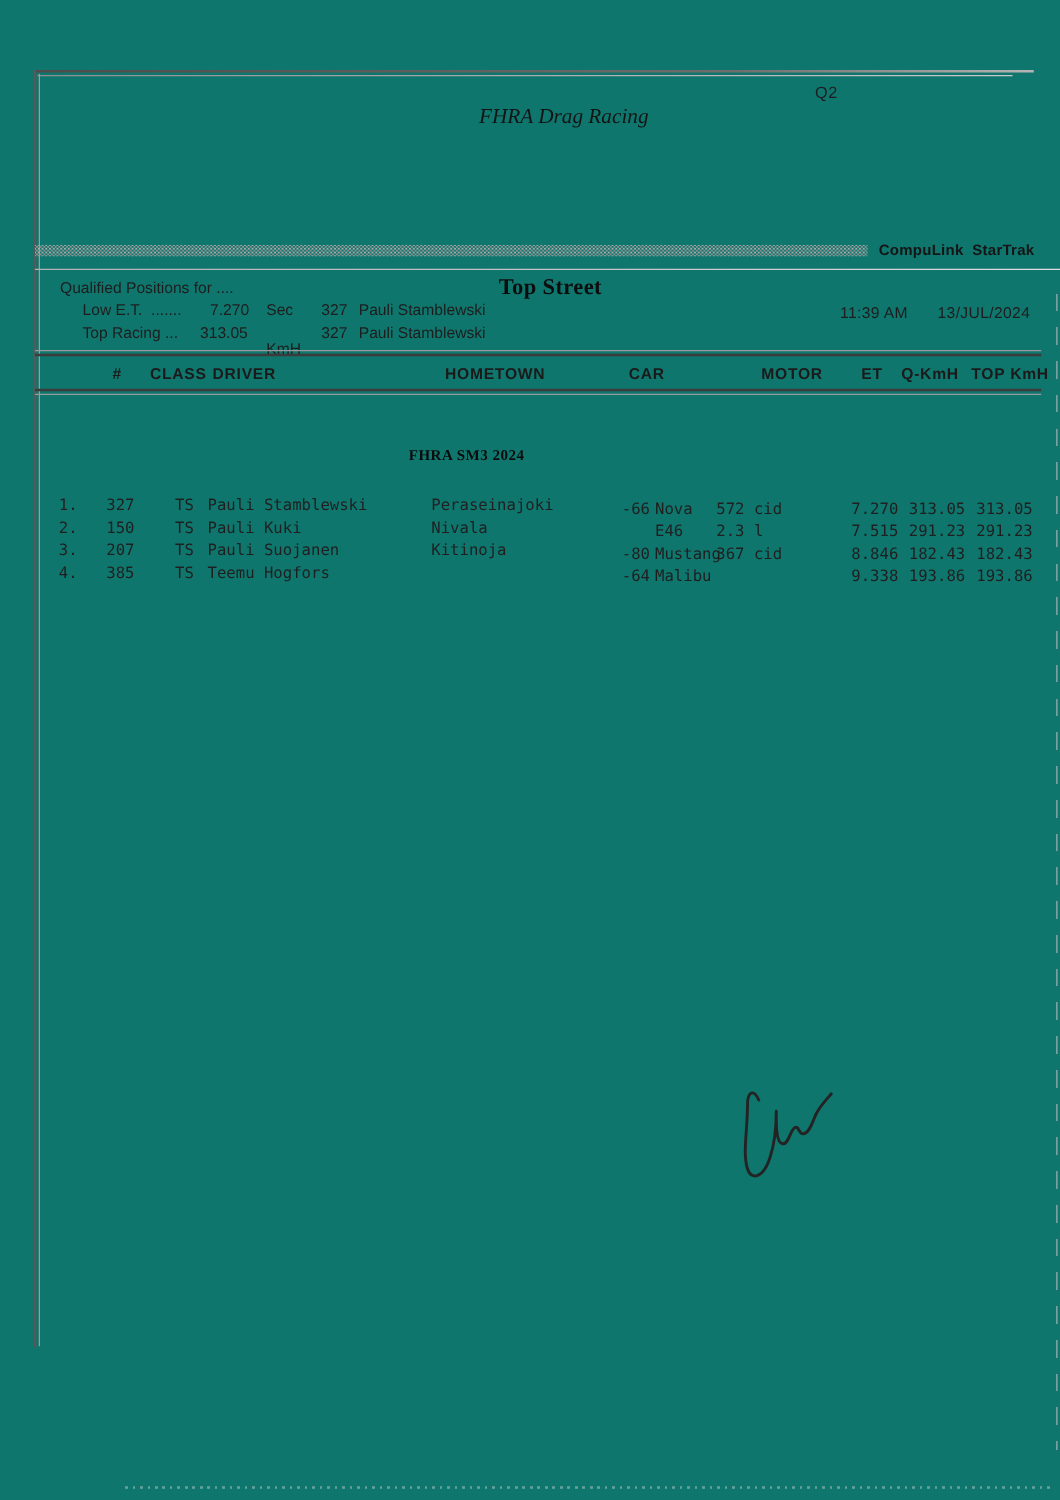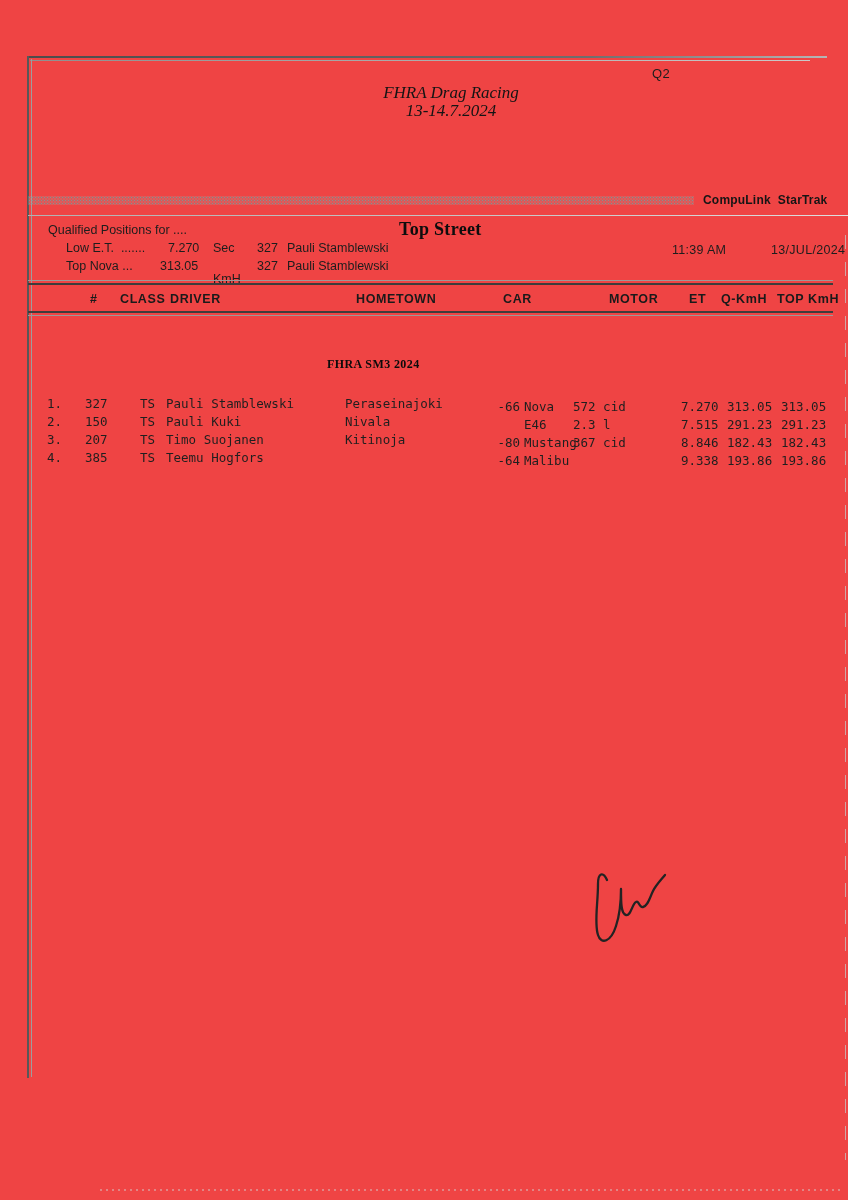--- a/index.html
+++ b/index.html
@@ -1,16 +1,16 @@
 <!DOCTYPE html>
 <html><head>
 <meta charset="utf-8">
 <style>
   html,body{margin:0;padding:0;background:#ffffff;}
-  .page{position:relative;width:848px;height:1200px;background:#ef4444;overflow:hidden;
+  .page{position:relative;width:848px;height:1200px;background:#0f766e;overflow:hidden;
         font-family:"Liberation Sans",sans-serif;color:#1d1d1d;}
 
   
   .edge{position:absolute;}
   .edge-top-1{left:28px;top:56px;width:799px;height:2px;
     background:linear-gradient(to right,#4c4c4c,#6e6e6e 70%,#b5b5b5);}
   .edge-top-2{left:30px;top:60px;width:780px;height:1px;
     background:linear-gradient(to right,#8f8f8f,#c9c9c9);}
   .edge-left-1{left:27px;top:56px;width:2px;height:1022px;background:#585858;}
   .edge-left-2{left:31px;top:59px;width:1px;height:1018px;background:#9d9d9d;}
@@ -77,44 +77,43 @@
   <div class="edge edge-top-1"></div>
   <div class="edge edge-top-2"></div>
   <div class="edge edge-left-1"></div>
   <div class="edge edge-left-2"></div>
   <div class="edge edge-right"></div>
   <div class="edge edge-bottom"></div>
 
   <div class="q2">Q2</div>
   <div class="event-header">
     <div>FHRA Drag Racing</div>
-    <div>13-14.7.2024</div>
   </div>
 
   <div class="halftone"></div>
   <div class="brand">CompuLink  StarTrak</div>
   <div class="thin-line"></div>
 
   <div class="qual-label">Qualified Positions for ....</div>
   <div class="class-title">Top Street</div>
 
   <span class="stat" style="left:66px;top:241px;">Low E.T.  .......</span>
   <span class="stat" style="left:168px;top:241px;">7.270</span>
   <span class="stat" style="left:213px;top:241px;">Sec</span>
   <span class="stat" style="left:257px;top:241px;">327</span>
   <span class="stat" style="left:287px;top:241px;">Pauli Stamblewski</span>
 
-  <span class="stat" style="left:66px;top:259px;">Top Nova ...</span>
+  <span class="stat" style="left:66px;top:259px;">Top Racing ...</span>
   <span class="stat" style="left:160px;top:259px;">313.05</span>
   <span class="stat" style="left:213px;top:259px;margin-top:13px;">KmH</span>
   <span class="stat" style="left:257px;top:259px;">327</span>
   <span class="stat" style="left:287px;top:259px;">Pauli Stamblewski</span>
 
   <span class="timestamp" style="left:672px;">11:39 AM</span>
-  <span class="timestamp" style="left:750px;margin-left:21px;">13/JUL/2024</span>
+  <span class="timestamp" style="left:750px;">13/JUL/2024</span>
 
   <div class="rule rule-a1"></div>
   <div class="rule rule-a2"></div>
   <div class="thead">
     <span class="h-pos">#</span>
     <span class="h-class">CLASS</span>
     <span class="h-driver">DRIVER</span>
     <span class="h-home">HOMETOWN</span>
     <span class="h-car">CAR</span>
     <span class="h-motor">MOTOR</span>
@@ -150,21 +149,21 @@
     <span class="c-cname">E46</span>
     <span class="c-motor">2.3 l</span>
     <span class="c-et">7.515</span>
     <span class="c-q">291.23</span>
     <span class="c-top">291.23</span>
   </div>
   <div class="trow r3">
     <span class="c-rank">3.</span>
     <span class="c-num">207</span>
     <span class="c-cls">TS</span>
-    <span class="c-drv">Timo Suojanen</span>
+    <span class="c-drv">Pauli Suojanen</span>
     <span class="c-home">Kitinoja</span>
     <span class="c-cyear">-80</span>
     <span class="c-cname">Mustang</span>
     <span class="c-motor">367 cid</span>
     <span class="c-et">8.846</span>
     <span class="c-q">182.43</span>
     <span class="c-top">182.43</span>
   </div>
   <div class="trow r4">
     <span class="c-rank">4.</span>

